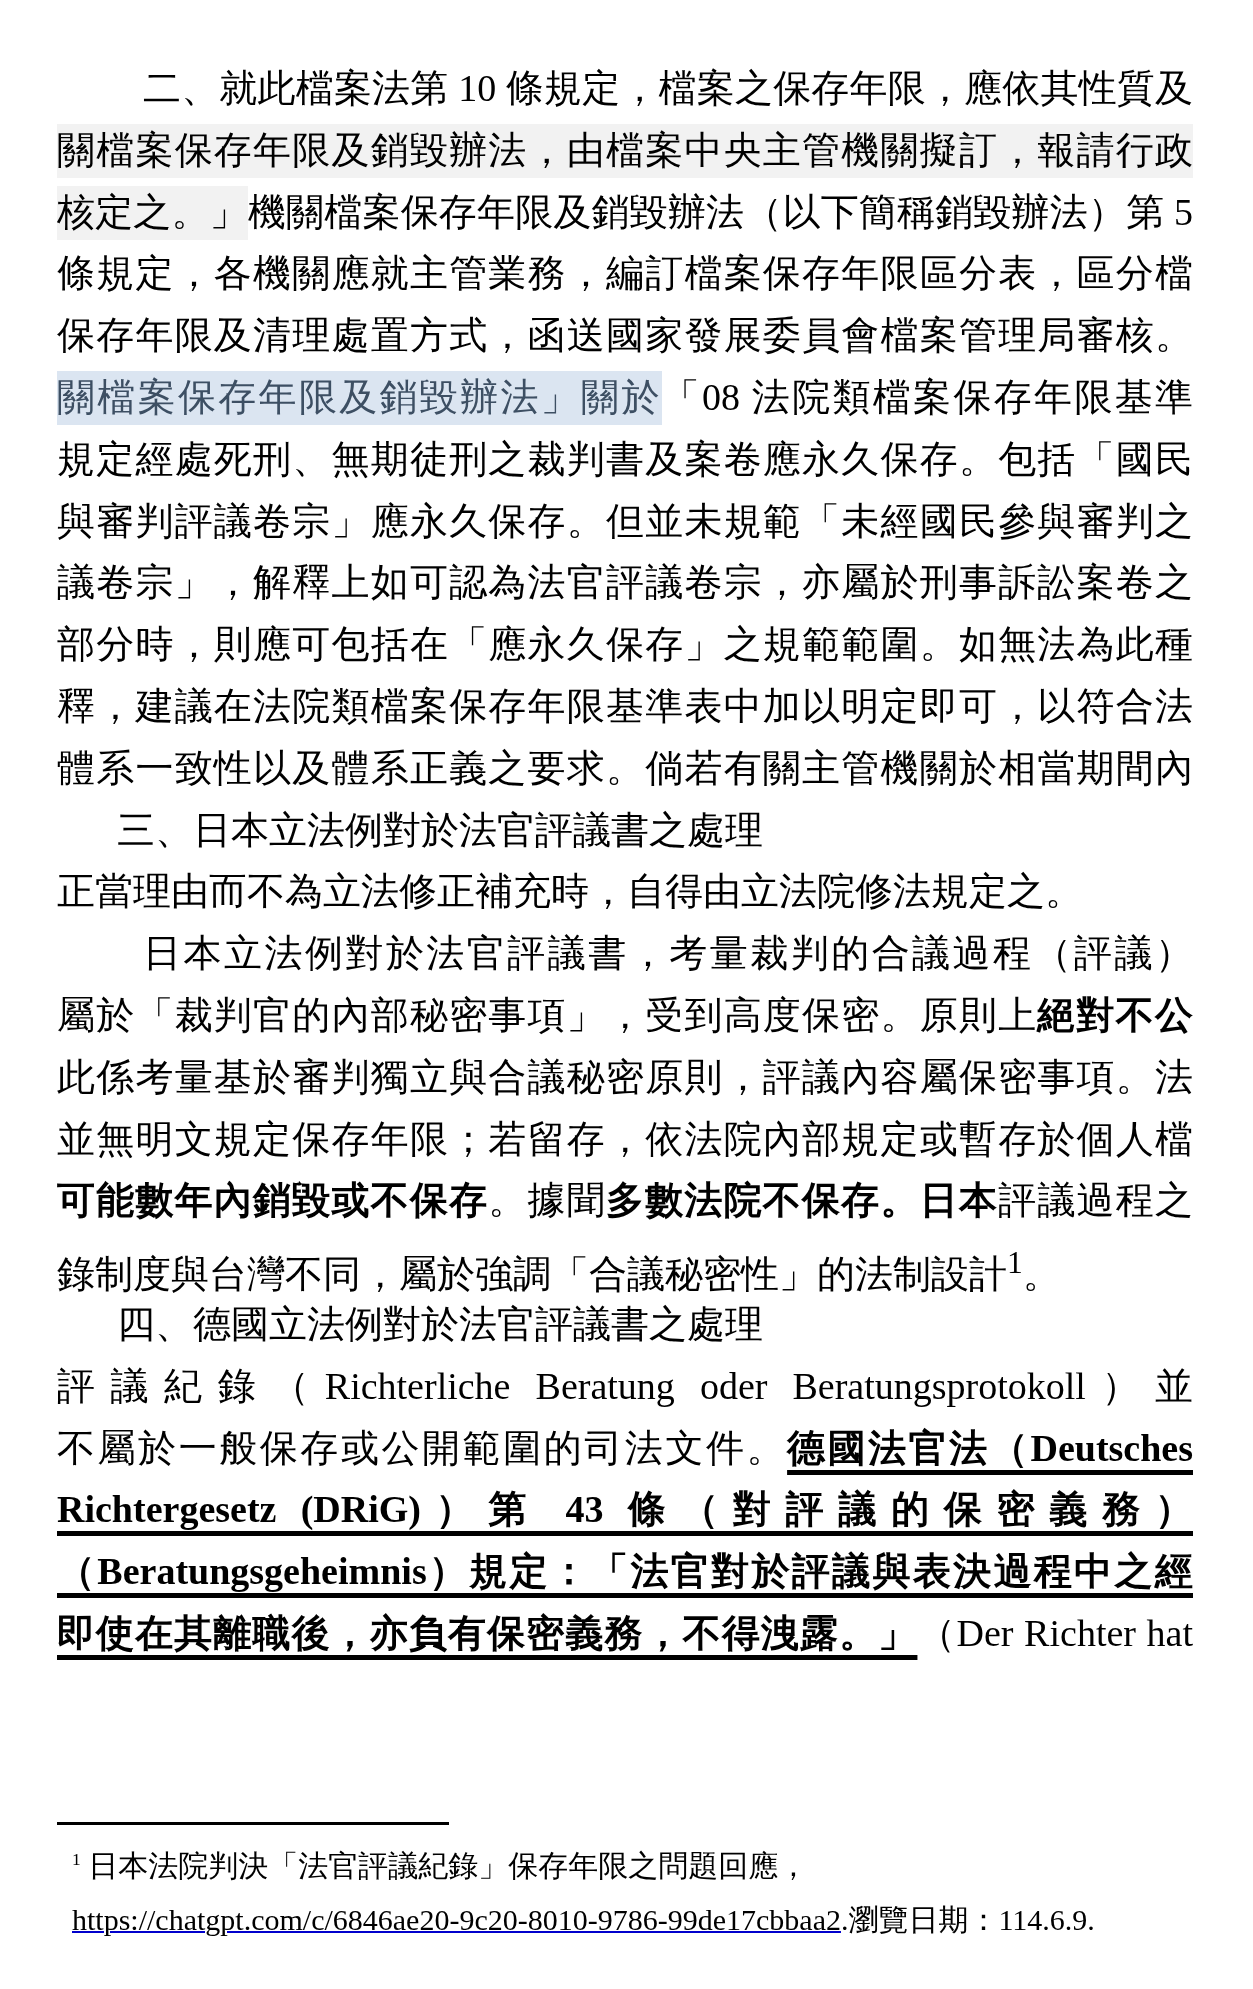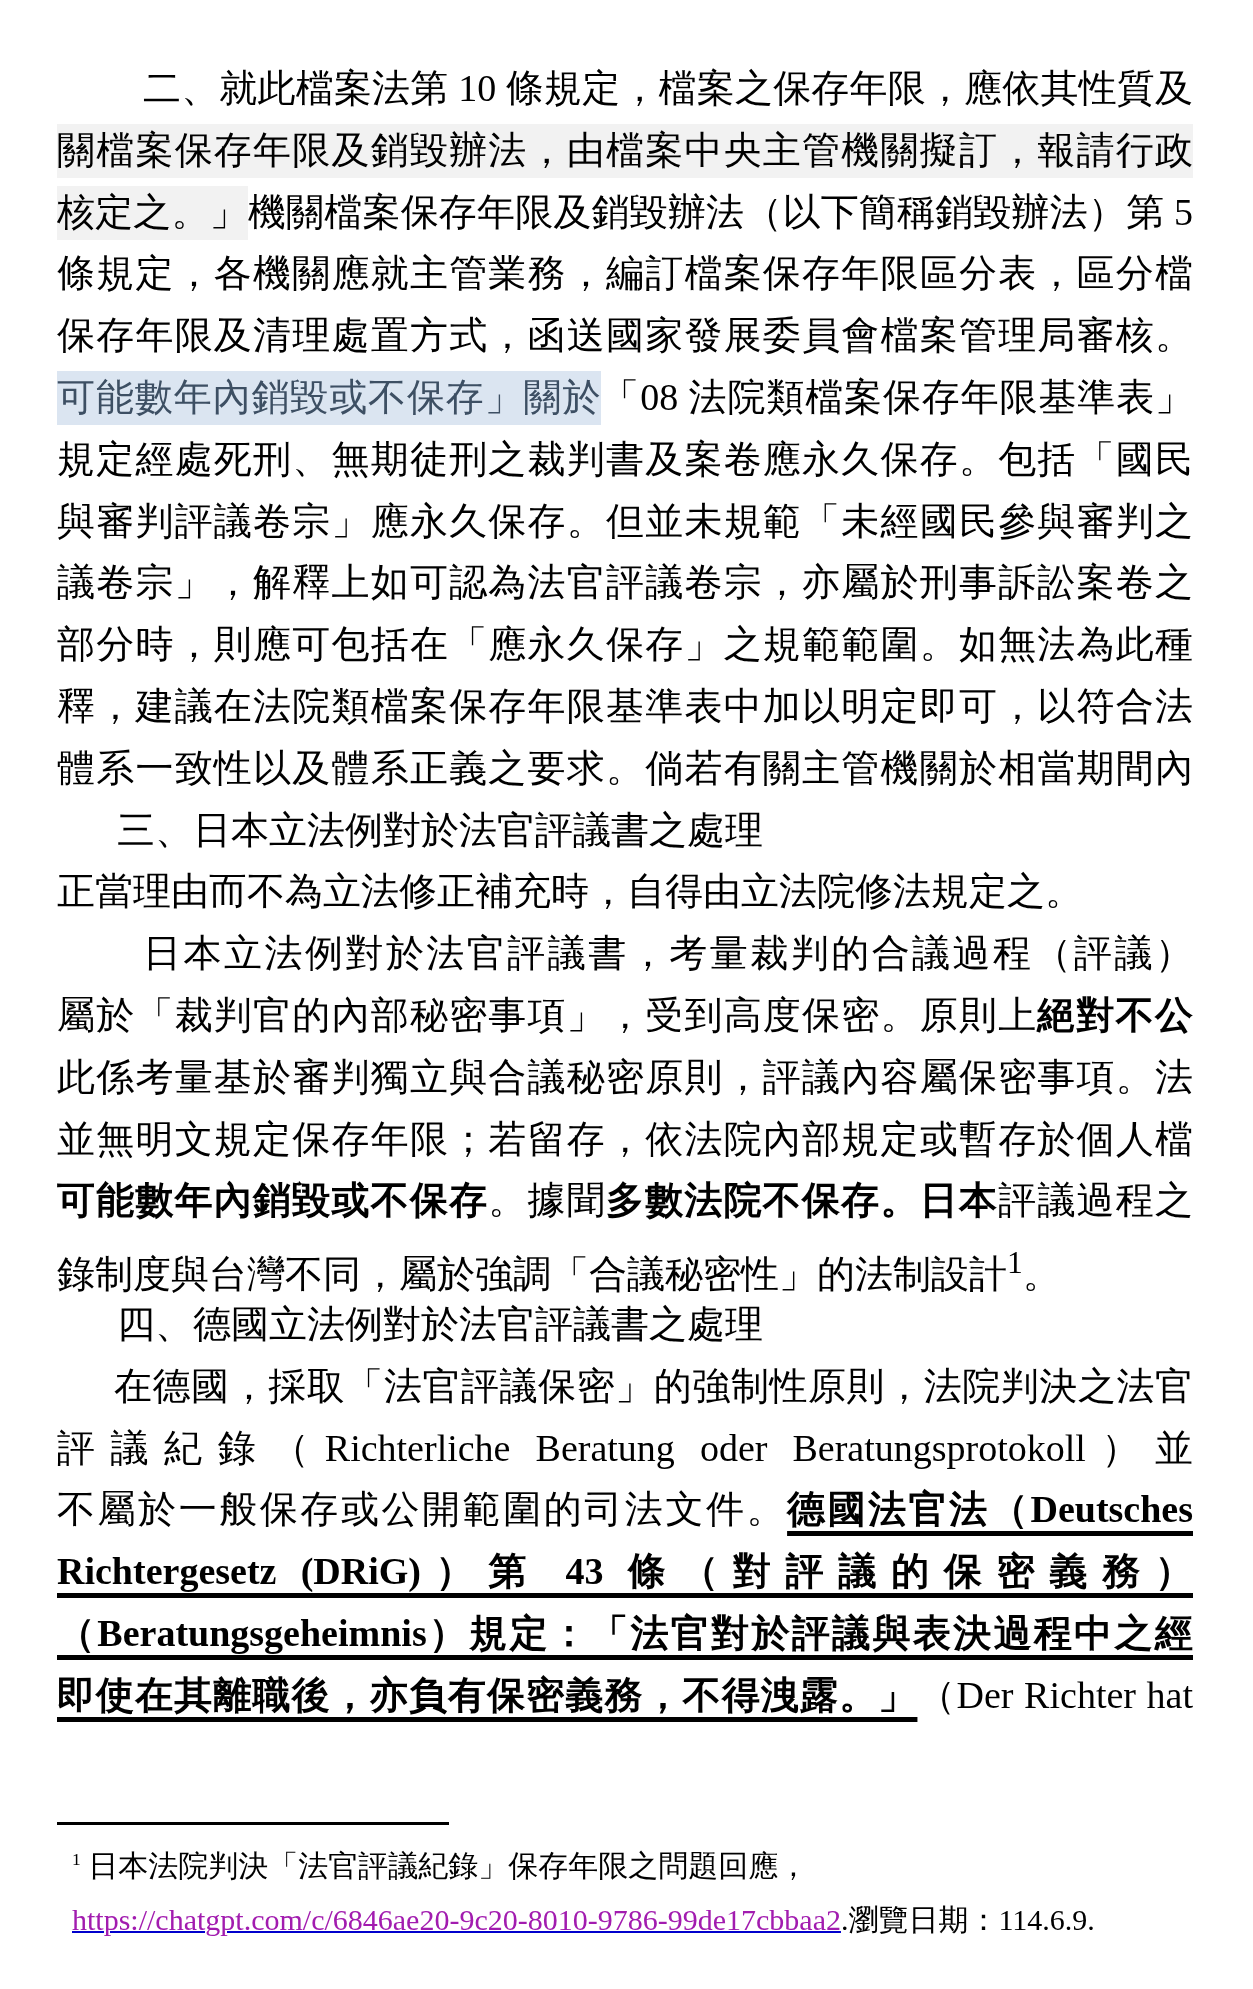--- a/index.html
+++ b/index.html
@@ -61,56 +61,55 @@
     margin: 0 0 14px 0;
   }
   .fn-line {
     font-size: 30px;
     line-height: 54px;
     text-align: left;
     white-space: nowrap;
     margin-left: 15px;
   }
   .fn-link {
-    color: #a21caf;
+    color: #000000;
     text-decoration: underline;
     text-decoration-color: #0000cc;
     text-decoration-thickness: 2px;
     cursor: pointer;
   }
 </style>
 </head>
 <body>
 
 <div class="page">
 
   <div class="body-text">
 
   <div class="line justify" style="text-indent: 86px;"><span class="seg">二、就此檔案法第 10 條規定，檔案之保存年限，應依其性質及</span></div>
       <div class="line justify"><span class="seg hg">關檔案保存年限及銷毀辦法，由檔案中央主管機關擬訂，報請行政院</span></div>
       <div class="line justify"><span class="seg hg">核定之。」</span><span class="seg">機關檔案保存年限及銷毀辦法（以下簡稱銷毀辦法）第 5</span></div>
       <div class="line justify"><span class="seg">條規定，各機關應就主管業務，編訂檔案保存年限區分表，區分檔案</span></div>
       <div class="line justify"><span class="seg">保存年限及清理處置方式，函送國家發展委員會檔案管理局審核。「</span></div>
-      <div class="line justify"><span class="seg hb">可能數年內銷毀或不保存」關於</span><span class="seg">「08 法院類檔案保存年限基準表」</span></div>
+      <div class="line justify"><span class="seg hb">關檔案保存年限及銷毀辦法」關於</span><span class="seg">「08 法院類檔案保存年限基準表」</span></div>
       <div class="line justify"><span class="seg">規定經處死刑、無期徒刑之裁判書及案卷應永久保存。包括「國民參</span></div>
       <div class="line justify"><span class="seg">與審判評議卷宗」應永久保存。但並未規範「未經國民參與審判之評</span></div>
       <div class="line justify"><span class="seg">議卷宗」，解釋上如可認為法官評議卷宗，亦屬於刑事訴訟案卷之一</span></div>
       <div class="line justify"><span class="seg">部分時，則應可包括在「應永久保存」之規範範圍。如無法為此種解</span></div>
       <div class="line justify"><span class="seg">釋，建議在法院類檔案保存年限基準表中加以明定即可，以符合法規</span></div>
       <div class="line justify"><span class="seg">體系一致性以及體系正義之要求。倘若有關主管機關於相當期間內無</span></div>
       <div class="line left" style="text-indent: 60px;"><span class="seg">三、日本立法例對於法官評議書之處理</span></div>
       <div class="line left"><span class="seg">正當理由而不為立法修正補充時，自得由立法院修法規定之。</span></div>
       <div class="line justify" style="text-indent: 86px;"><span class="seg">日本立法例對於法官評議書，考量裁判的合議過程（評議）</span></div>
       <div class="line justify"><span class="seg">屬於「裁判官的內部秘密事項」，受到高度保密。原則上</span><span class="seg b">絕對不公開</span></div>
       <div class="line justify"><span class="seg">此係考量基於審判獨立與合議秘密原則，評議內容屬保密事項。法律</span></div>
       <div class="line justify"><span class="seg">並無明文規定保存年限；若留存，依法院內部規定或暫存於個人檔案，</span></div>
       <div class="line justify"><span class="seg b">可能數年內銷毀或不保存</span><span class="seg">。據聞</span><span class="seg b">多數法院不保存。日本</span><span class="seg">評議過程之記</span></div>
       <div class="line left"><span class="seg">錄制度與台灣不同，屬於強調「合議秘密性」的法制設計</span><sup>1</sup><span class="seg">。</span></div>
       <div class="line left" style="text-indent: 60px;"><span class="seg">四、德國立法例對於法官評議書之處理</span></div>
-      <div class="line justify" style="text-indent: 57px;"><span class="seg">在德國，採取「法官評議保密」的強制性原則，法院判決之法官</span></div>
       <div class="line justify"><span class="seg">評議紀錄（Richterliche Beratung oder Beratungsprotokoll）並</span></div>
       <div class="line justify"><span class="seg">不屬於一般保存或公開範圍的司法文件。</span><span class="seg b u">德國法官法（Deutsches</span></div>
       <div class="line justify"><span class="seg b u">Richtergesetz (DRiG)）第 43 條（對評議的保密義務）</span></div>
       <div class="line justify"><span class="seg b u">（Beratungsgeheimnis）規定：「法官對於評議與表決過程中之經過，</span></div>
       <div class="line justify"><span class="seg b u">即使在其離職後，亦負有保密義務，不得洩露。」</span><span class="seg">（Der Richter hat</span></div>
     </div>
 
   <div class="footnote">
     <div class="fn-separator"></div>
     <div class="fn-line">

